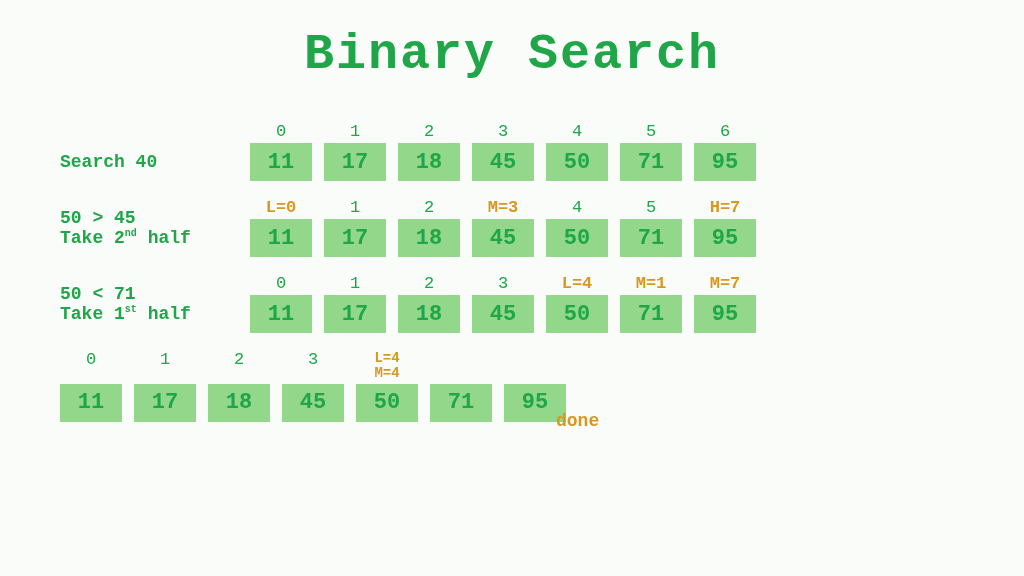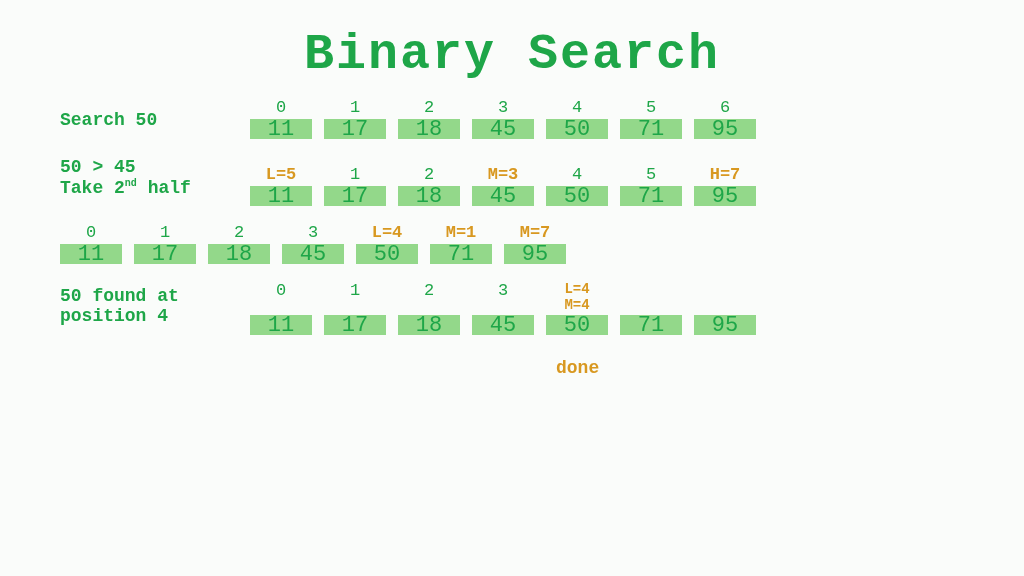--- a/index.html
+++ b/index.html
@@ -23,21 +23,21 @@
     height: 576px;
     position: relative;
     padding-top: 26px;
   }
   .title {
     text-align: center;
     font-size: 50px;
     font-weight: bold;
     letter-spacing: 2px;
     color: var(--green-dark);
-    margin-bottom: 16px;
+    margin-bottom: 40px;
   }
   .stage {
     padding-left: 60px;
   }
   .row-group {
     display: flex;
     align-items: flex-end;
     margin-bottom: 18px;
     position: relative;
   }
@@ -74,44 +74,44 @@
     line-height: 1;
     white-space: pre-line;
   }
   .idx.orange {
     color: var(--orange);
     font-weight: bold;
   }
   .idx.stack { font-size: 14px; line-height: 1.1; }
   .cell {
     width: 62px;
-    height: 20px;
+    height: 38px;
     background: var(--green-box);
     color: var(--green-dark);
     font-size: 22px;
-    font-weight: normal;
+    font-weight: bold;
     display: flex;
     align-items: center;
     justify-content: center;
   }
   .done-note {
     position: absolute;
     color: var(--orange);
     font-size: 18px;
     font-weight: bold;
   }
 </style>
 </head>
 <body>
 
 <div class="page">
   <div class="title">Binary Search</div>
   <div class="stage" id="stage">
       <div class="row-group">
-        <div class="label-col">Search 50</div>
+        <div class="label-col">Search 40</div>
         <div class="array-col">
           <div class="index-row">
             <div class="idx">0</div>
             <div class="idx">1</div>
             <div class="idx">2</div>
             <div class="idx">3</div>
             <div class="idx">4</div>
             <div class="idx">5</div>
             <div class="idx">6</div>
           </div>
@@ -123,40 +123,41 @@
             <div class="cell">50</div>
             <div class="cell">71</div>
             <div class="cell">95</div>
           </div>
         </div>
       </div>
       <div class="row-group">
         <div class="label-col">50 &gt; 45<br>Take 2<sup>nd</sup> half</div>
         <div class="array-col">
           <div class="index-row">
-            <div class="idx orange">L=5</div>
+            <div class="idx orange">L=0</div>
             <div class="idx">1</div>
             <div class="idx">2</div>
             <div class="idx orange">M=3</div>
             <div class="idx">4</div>
             <div class="idx">5</div>
             <div class="idx orange">H=7</div>
           </div>
           <div class="cell-row">
             <div class="cell">11</div>
             <div class="cell">17</div>
             <div class="cell">18</div>
             <div class="cell">45</div>
             <div class="cell">50</div>
             <div class="cell">71</div>
             <div class="cell">95</div>
           </div>
         </div>
       </div>
       <div class="row-group">
+        <div class="label-col">50 &lt; 71<br>Take 1<sup>st</sup> half</div>
         <div class="array-col">
           <div class="index-row">
             <div class="idx">0</div>
             <div class="idx">1</div>
             <div class="idx">2</div>
             <div class="idx">3</div>
             <div class="idx orange">L=4</div>
             <div class="idx orange">M=1</div>
             <div class="idx orange">M=7</div>
           </div>
@@ -165,21 +166,20 @@
             <div class="cell">17</div>
             <div class="cell">18</div>
             <div class="cell">45</div>
             <div class="cell">50</div>
             <div class="cell">71</div>
             <div class="cell">95</div>
           </div>
         </div>
       </div>
       <div class="row-group" style="margin-bottom: 38px;">
-        <div class="label-col">50 found at<br>position 4</div>
         <div class="array-col">
           <div class="index-row">
             <div class="idx">0</div>
             <div class="idx">1</div>
             <div class="idx">2</div>
             <div class="idx">3</div>
             <div class="idx orange stack">L=4
 M=4</div>
             <div class="idx"></div>
             <div class="idx"></div>
@@ -187,16 +187,16 @@
           <div class="cell-row">
             <div class="cell">11</div>
             <div class="cell">17</div>
             <div class="cell">18</div>
             <div class="cell">45</div>
             <div class="cell">50</div>
             <div class="cell">71</div>
             <div class="cell">95</div>
           </div>
         </div>
-        <div class="done-note" style="left: 496px; top: 76px;">done</div>
+        <div class="done-note" style="left: 496px; top: 60px;">done</div>
       </div>
     </div>
 </div>
 
 </body></html>

